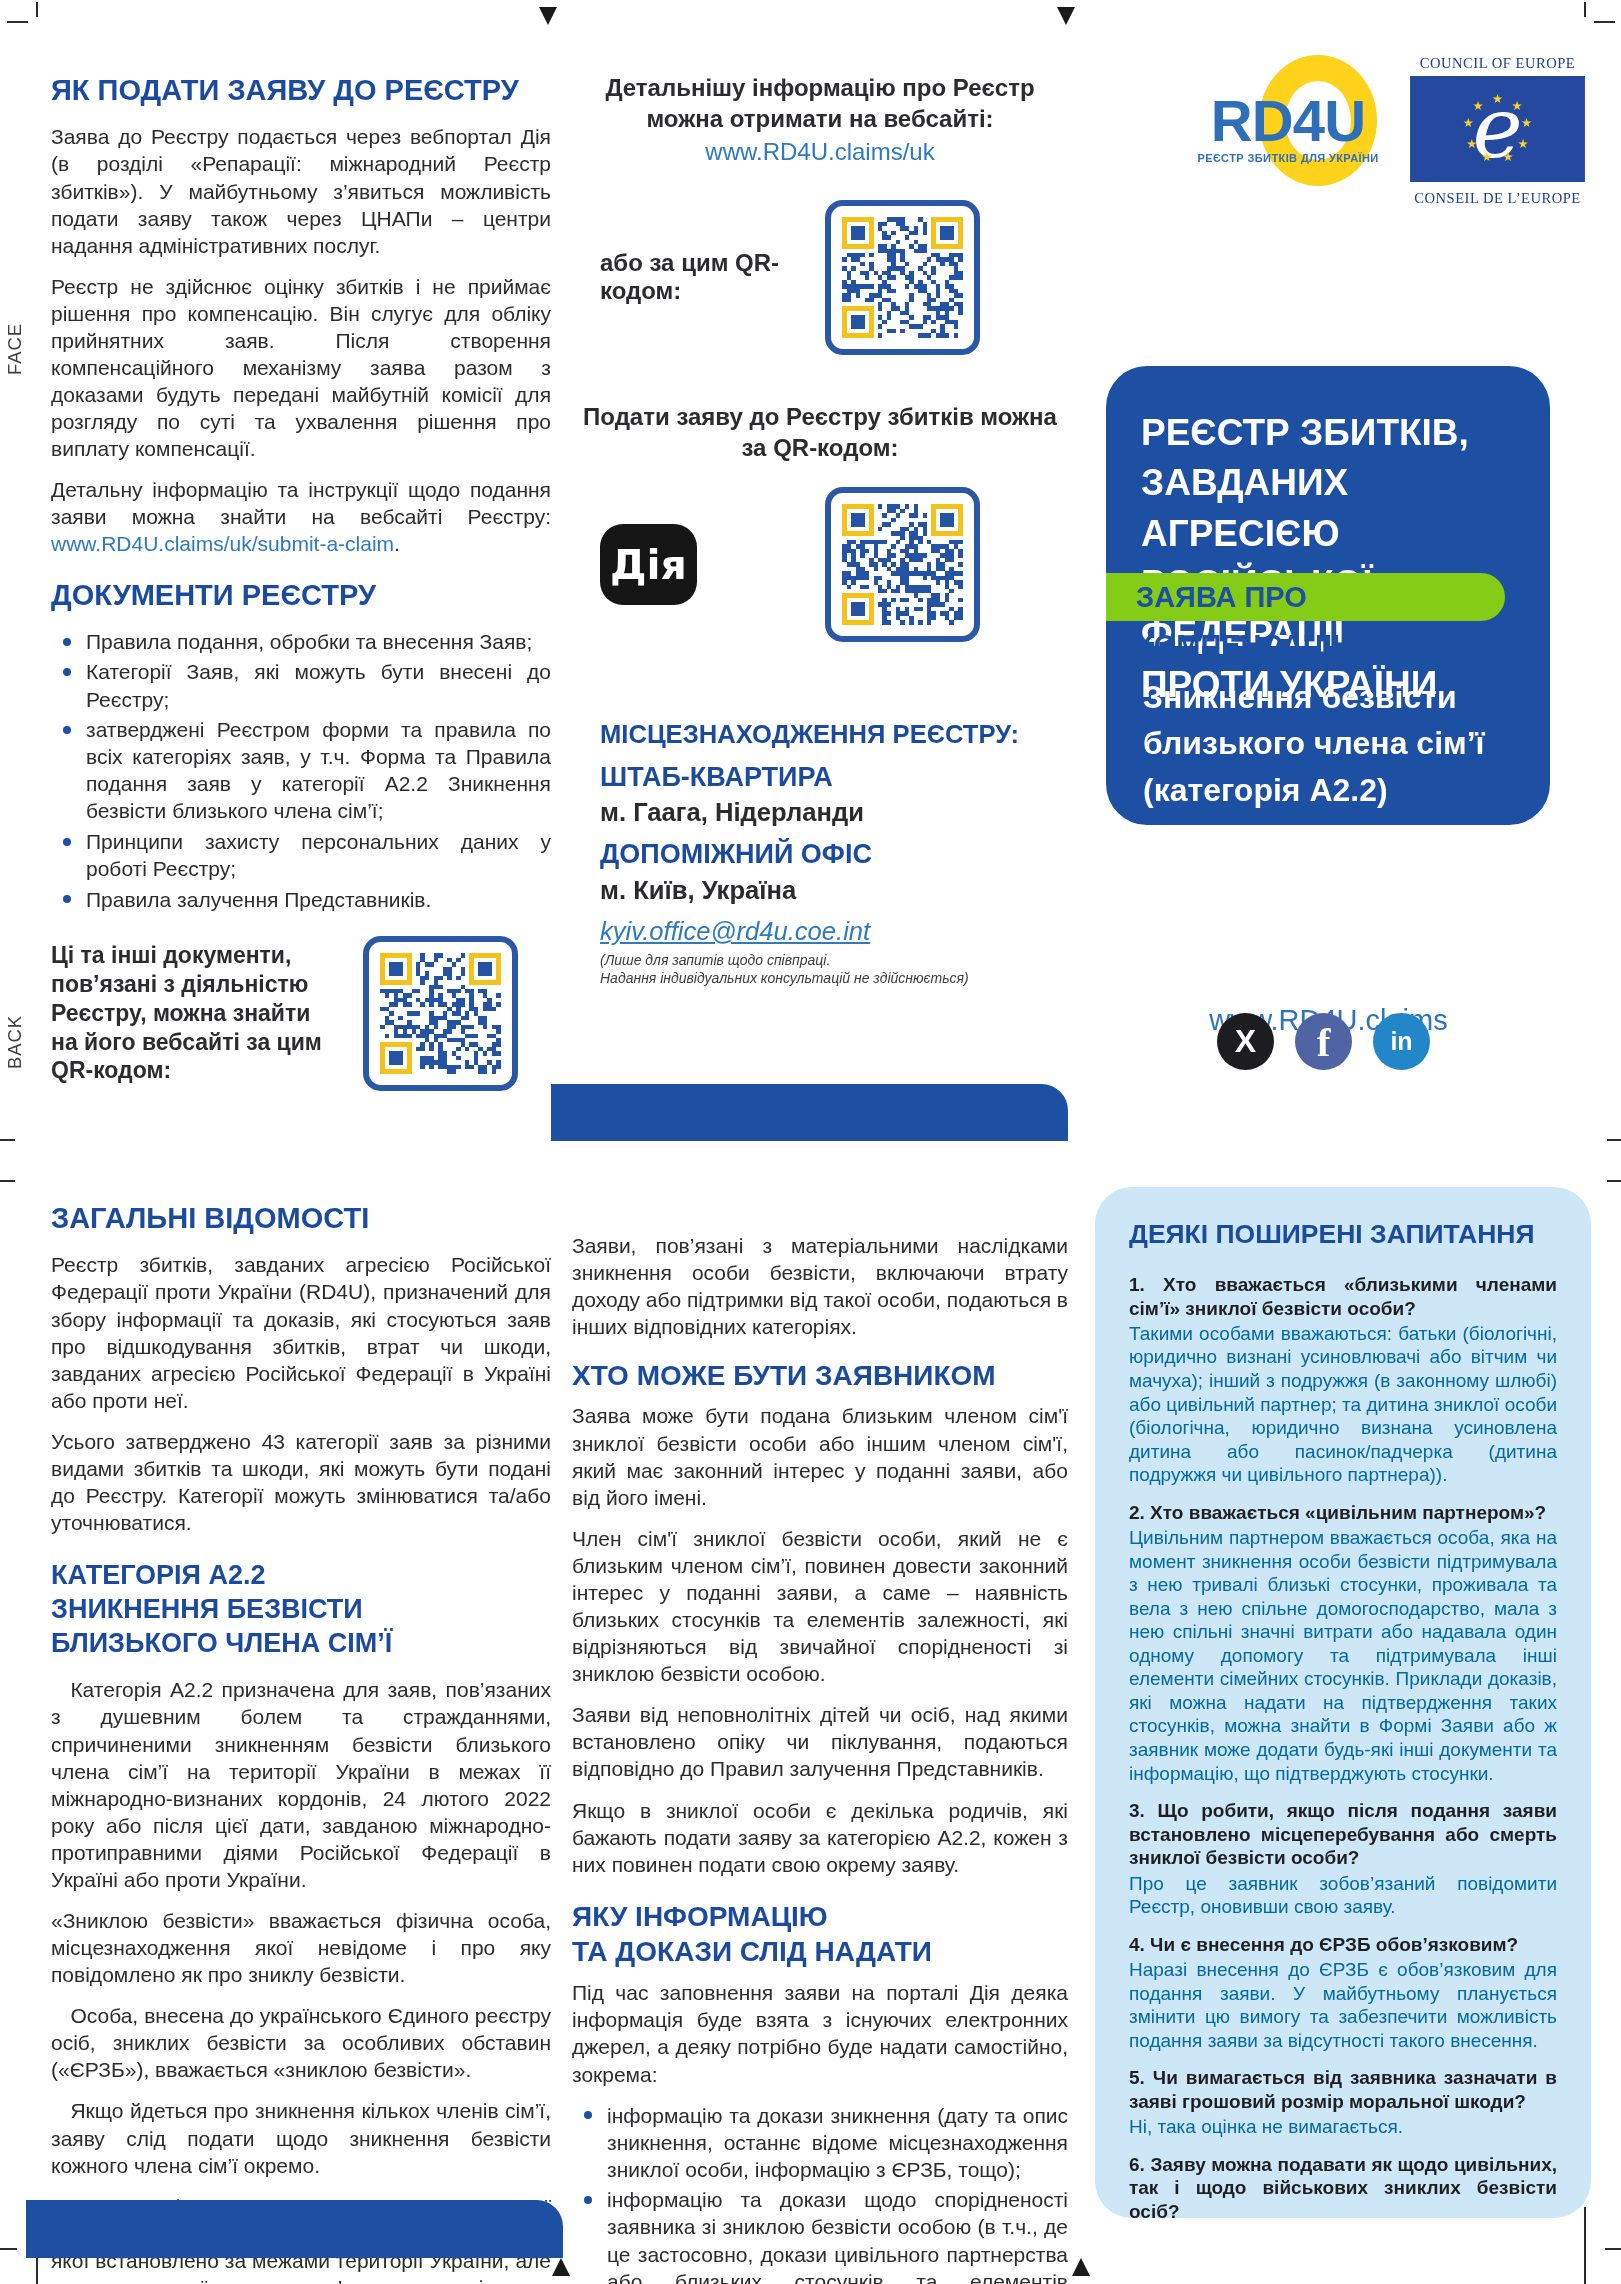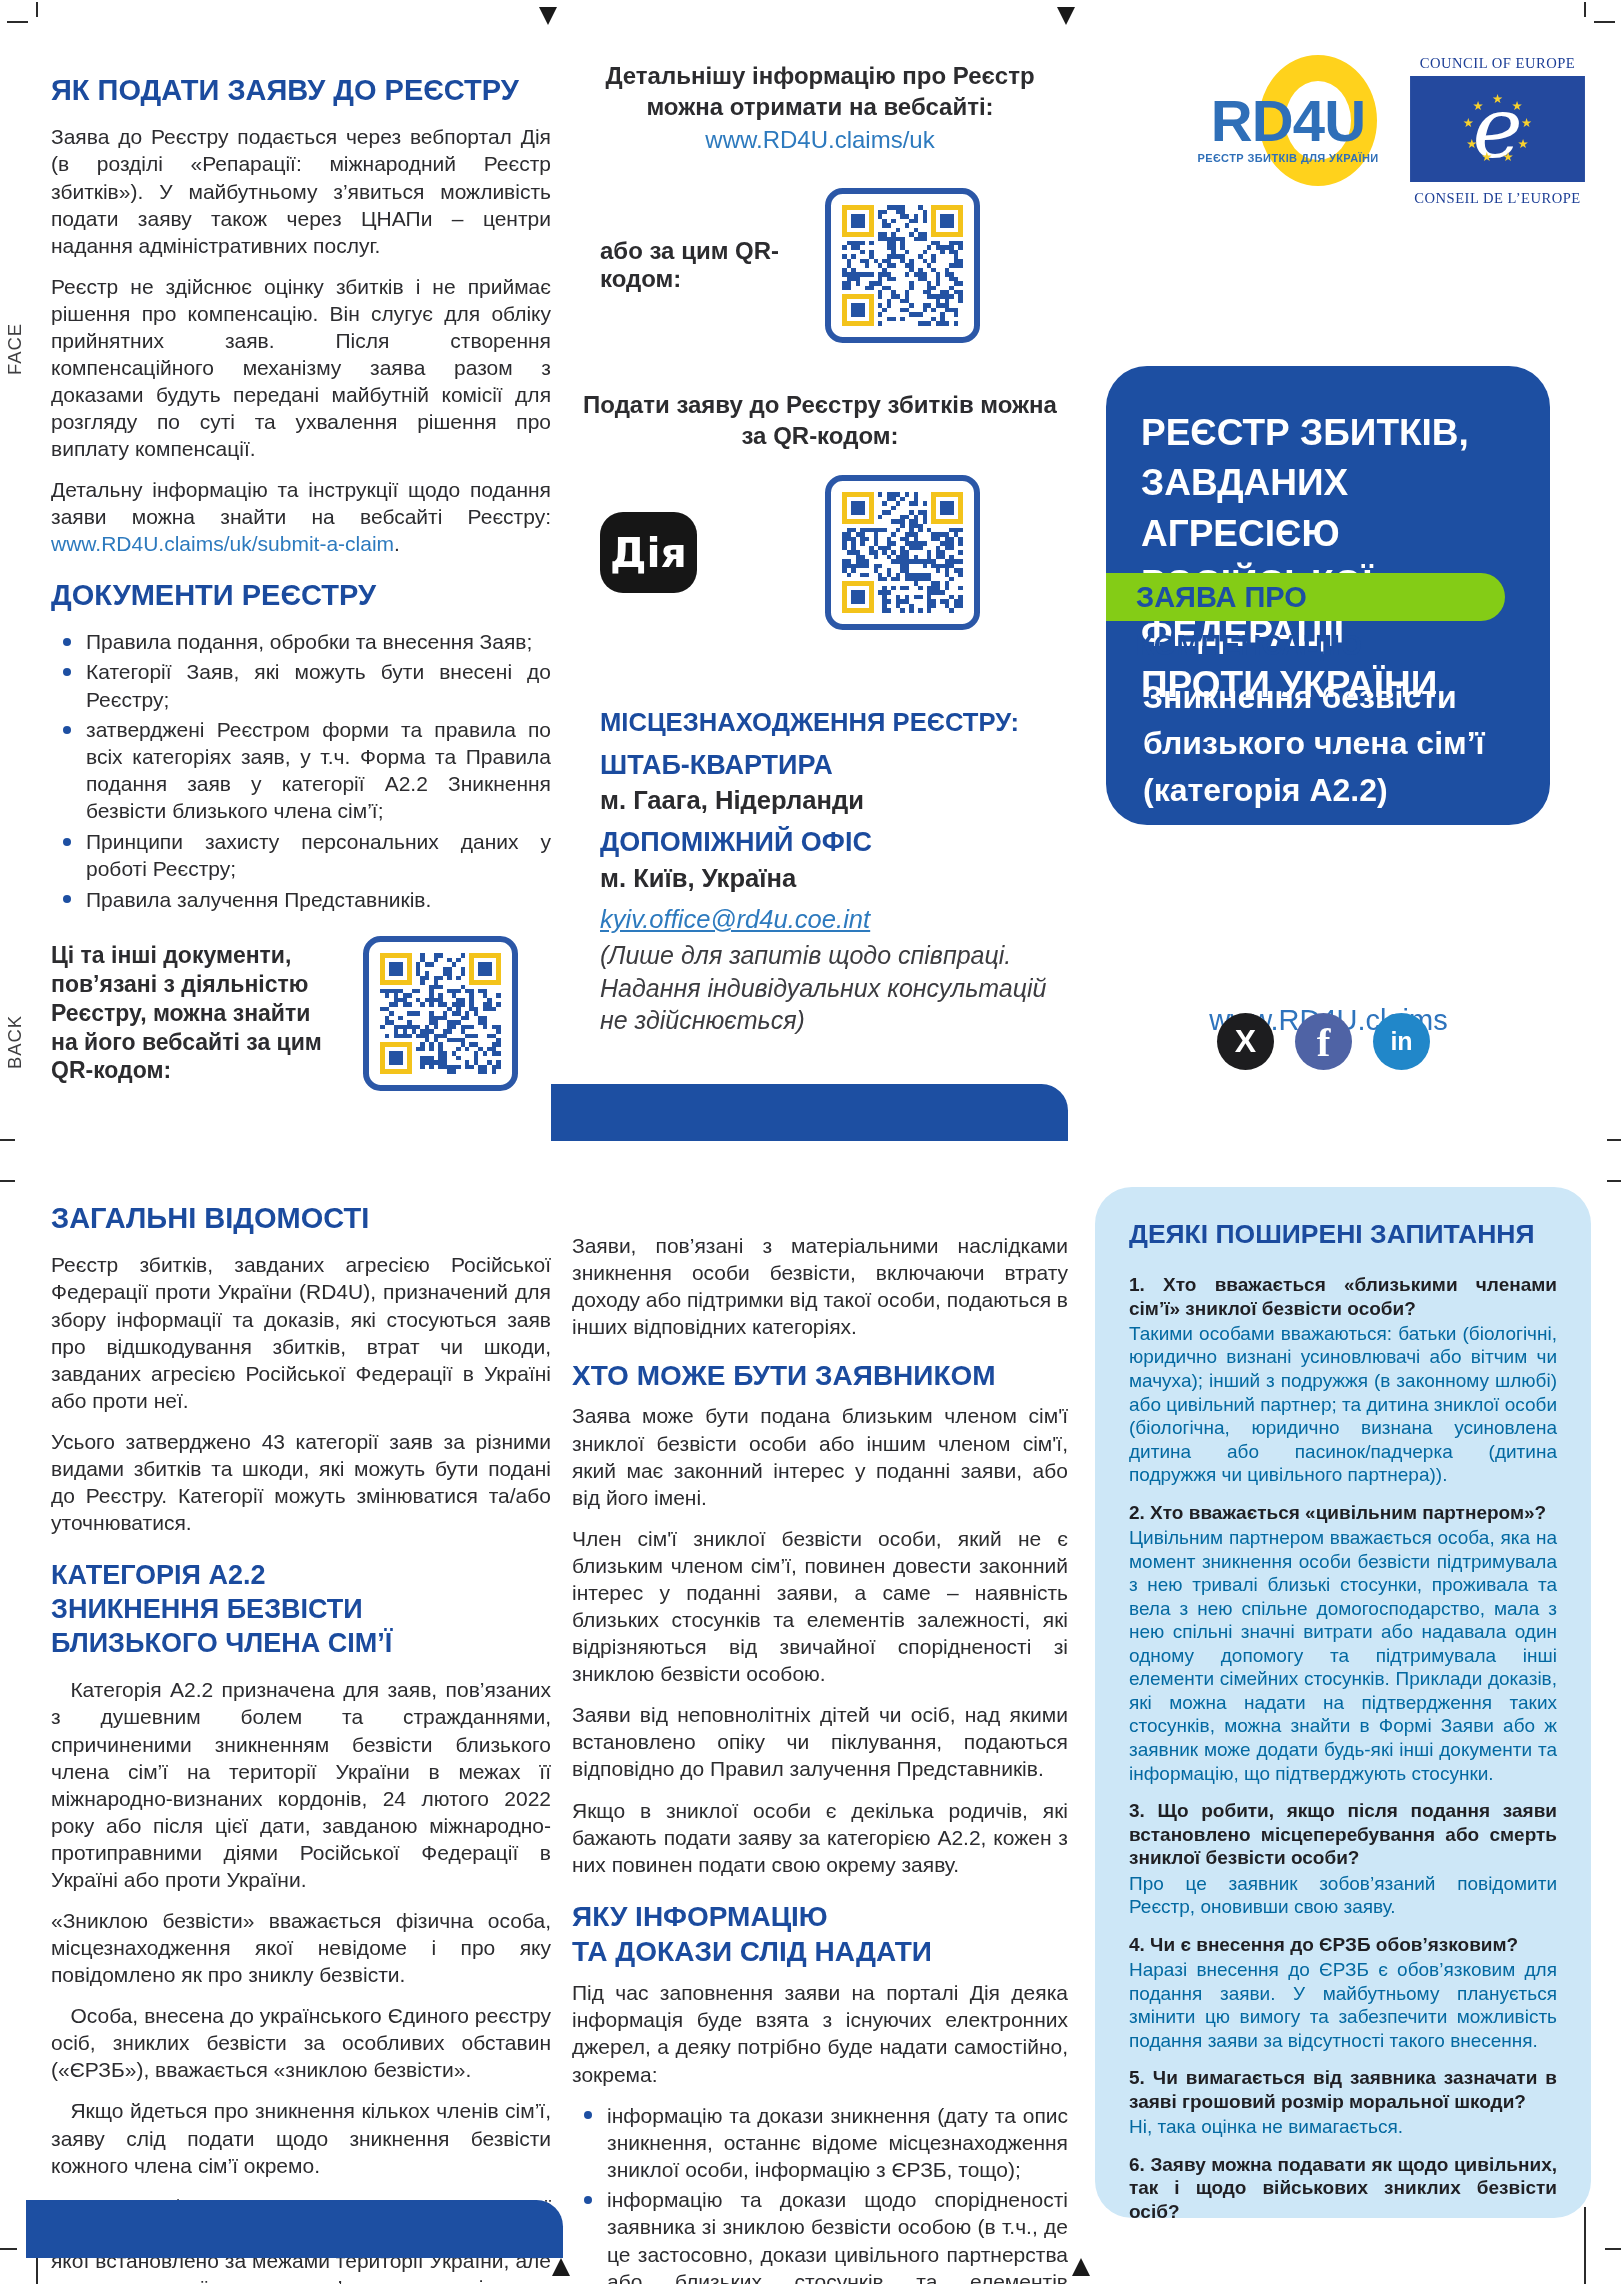--- a/index.html
+++ b/index.html
@@ -14,21 +14,21 @@
               font-size:18.5px;color:#3f3f41;letter-spacing:0.9px;}
   
   .h-blue{font-size:27px;font-weight:bold;color:#1b4b9e;margin:0 0 16px 0;line-height:1.15;}
   .body{font-size:21px;line-height:1.29;margin:0 0 14px 0;text-align:justify;}
   .link{color:#2d7abe;text-decoration:none;}
   .pre{white-space:pre-line;}
   .indent{text-indent:19.4px;}
   section{position:absolute;}
   
   .face-col1{left:51px;top:74px;width:500px;}
-  .face-col2{left:572px;top:60px;width:496px;text-align:center;}
+  .face-col2{left:572px;top:72px;width:496px;text-align:center;}
   .face-col3{left:1102px;top:55px;width:494px;}
   .back-col1{left:51px;top:1202px;width:500px;}
   .back-col2{left:572px;top:1202px;width:496px;}
   
   ul.bullets{list-style:none;margin:0 0 12.4px 0;padding:0;}
   ul.bullets li{position:relative;padding-left:35px;font-size:21px;line-height:1.29;text-align:justify;margin-bottom:3.5px;}
   ul.bullets li::before{content:"";position:absolute;left:11.5px;top:9.7px;width:8px;height:8px;border-radius:50%;background:#1d4fa2;}
   
   .qr-box{box-sizing:border-box;width:155px;height:155px;background:#fff;border:6.2px solid #2b57a7;border-radius:17.7px;padding:7px;flex:0 0 auto;}
   .qr-box svg{display:block;}
@@ -40,21 +40,21 @@
   .row-flex{display:flex;align-items:center;justify-content:space-between;padding-left:28px;padding-right:88px;}
   .c2-qrlabel{font-size:24px;font-weight:bold;text-align:left;}
   .c2-submit{font-size:24px;font-weight:bold;line-height:1.3;margin-top:46px;}
   .diia{width:97px;height:81px;background:#161616;border-radius:23px;color:#fff;display:flex;align-items:center;justify-content:center;
         font-size:41px;font-weight:bold;font-family:"DejaVu Sans",sans-serif;}
   .address{margin-top:78px;padding-left:28px;text-align:left;}
   .addr-h{font-size:25.6px;font-weight:bold;color:#1b4b9e;margin:0 0 8.8px 0;}
   .addr-t{font-size:27px;font-weight:bold;color:#1b4b9e;margin:12.4px 0 5.3px 0;}
   .addr-c{font-size:25.6px;font-weight:bold;color:#2b2b2e;margin:0 0 3.5px 0;}
   .addr-mail{font-size:25.6px;font-style:italic;color:#2d7abe;margin:8.8px 0 5.3px 0;display:inline-block;}
-  .addr-note{font-size:25px;font-style:italic;color:#3c3c40;line-height:1.3;margin:0;}
+  .addr-note{font-size:14px;font-style:italic;color:#3c3c40;line-height:1.3;margin:0;}
   
   .bar{position:absolute;background:#1d4fa2;}
   .bar-face{left:551px;top:1084px;width:517px;height:57px;border-radius:0 26.5px 0 0;}
   .bar-back{left:25.6px;top:2200px;width:537px;height:58px;border-radius:0 26.5px 0 0;}
   
   .logo-row{display:flex;gap:23px;align-items:flex-start;padding-left:88px;}
   .rd4u{position:relative;width:196px;height:132px;}
   .rd4u-ring{position:absolute;left:69px;top:0;width:118px;height:131px;border:26.5px solid #ffd21c;border-radius:50%;box-sizing:border-box;}
   .rd4u-text{position:absolute;left:0;top:32px;width:196px;font-size:58px;font-weight:800;color:#2f6fb8;letter-spacing:-0.9px;text-align:center;}
   .rd4u-sub{position:absolute;left:0;top:97px;width:196px;font-size:11px;font-weight:bold;color:#2f6fb8;letter-spacing:0.4px;white-space:nowrap;text-align:center;}

